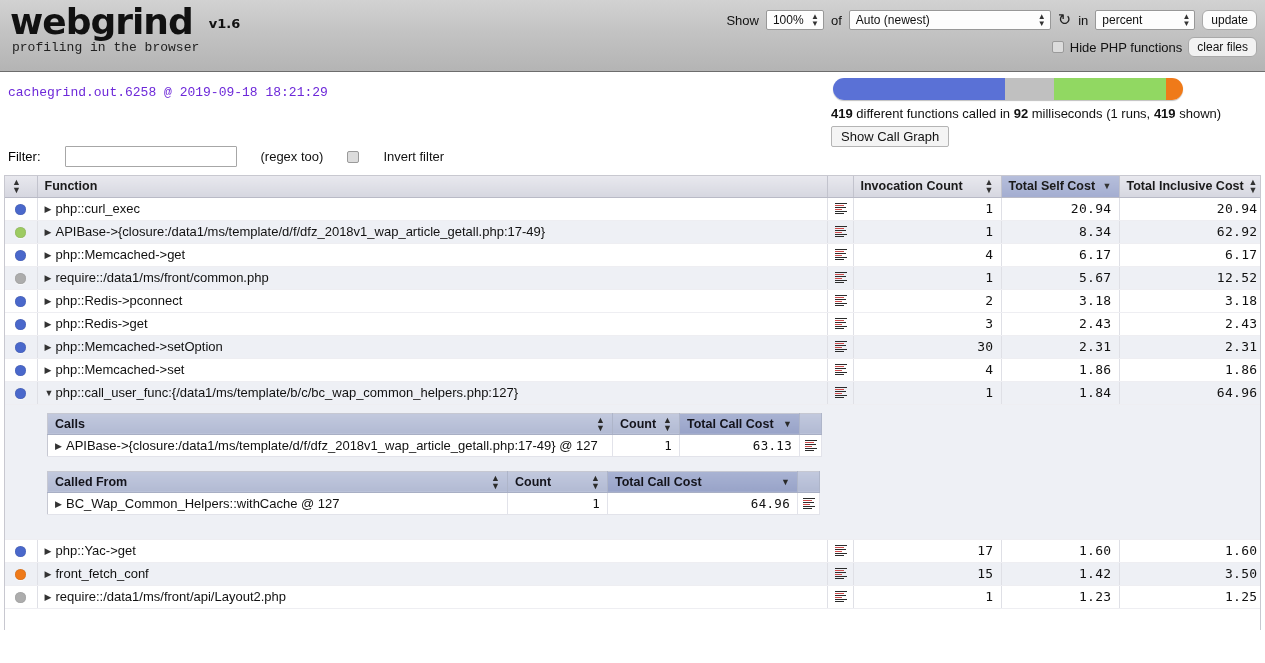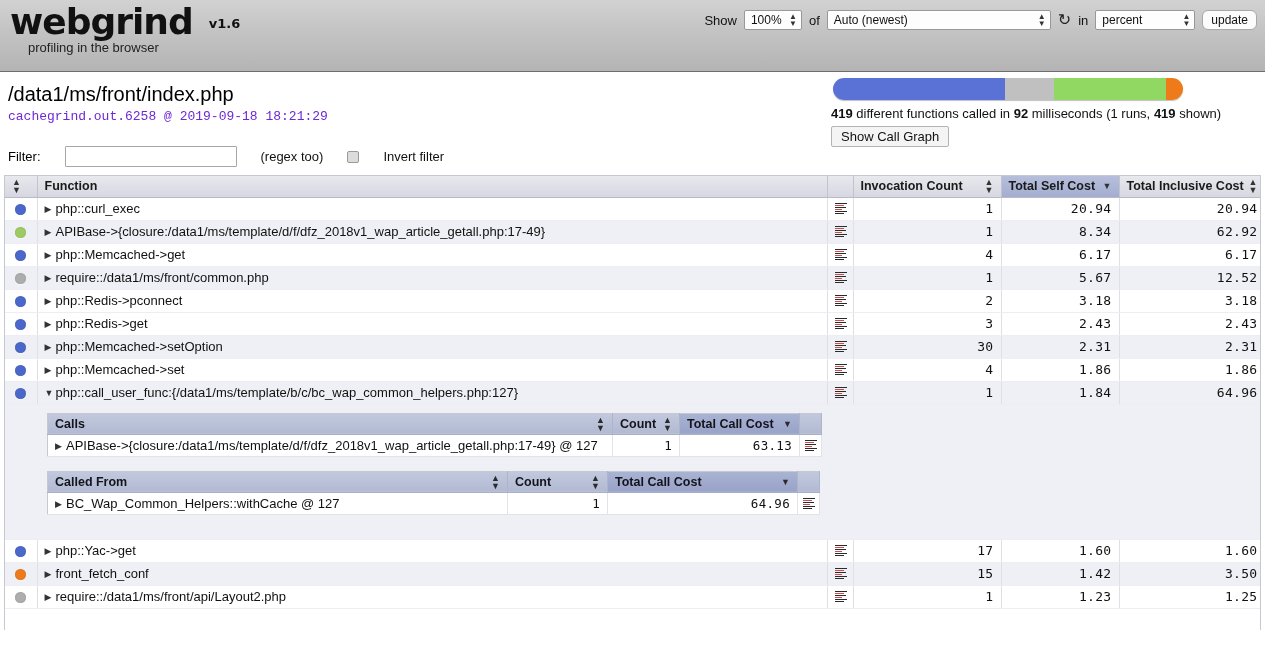--- a/index.html
+++ b/index.html
@@ -42,21 +42,22 @@
     vertical-align: top;
     position: relative;
     top: 2px;
     left: 16px;
     letter-spacing: 0;
   }
   #tagline {
     font-size: 13px;
     color: #222;
     margin-top: -2px;
-    margin-left: 18px;
+    margin-left: 2px;
+    font-family: Liberation Mono, monospace;
   }
 
   
   #toolbar {
     position: absolute;
     right: 8px;
     top: 10px;
     text-align: right;
     font-size: 13px;
     color: #111;
@@ -81,21 +82,21 @@
   .select-box .arrows {
     position: absolute;
     right: 4px; top: 50%;
     transform: translateY(-50%);
     font-size: 8px;
     line-height: 7px;
     color: #333;
     display: flex;
     flex-direction: column;
   }
-  #sel-percent-of { width: 224px; }
+  #sel-percent-of { width: 202px; }
   #sel-zoom { width: 58px; text-align: left; }
   #sel-unit { width: 100px; }
   .btn {
     background: #fcfcfc;
     border: 1px solid #a9a9a9;
     border-radius: 6px;
     height: 20px;
     line-height: 18px;
     padding: 0 8px;
     font-size: 12px;
@@ -371,25 +372,29 @@
         <span class="tb-label">in</span>
         <span class="select-box" id="sel-unit">
           <span>percent</span>
           <span class="arrows">
               <span>▲</span>
               <span>▼</span>
             </span>
         </span>
         <span class="btn">update</span>
       </div>
+      <div id="toolbar-row2">
+        <span class="cb"></span>
+        <span id="hide-php-label">Hide PHP functions</span>
+        <span class="btn" id="clear-files-btn">clear files</span>
+      </div>
     </div>
   </div>
 
   <div id="summary">
-    <div id="file-title">/data1/ms/front/index.php</div>
     <div id="file-sub">cachegrind.out.6258 @ 2019-09-18 18:21:29</div>
 
     <div id="summary-right">
       <div id="cost-bar">
           <div class="cost-seg" style="background: rgb(90, 113, 214); width: 49%;"></div>
           <div class="cost-seg" style="background: rgb(192, 192, 192); width: 14%;"></div>
           <div class="cost-seg" style="background: rgb(145, 216, 98); width: 32%;"></div>
           <div class="cost-seg" style="background: rgb(239, 122, 25); width: 5%;"></div>
         </div>
       <div id="summary-text">

